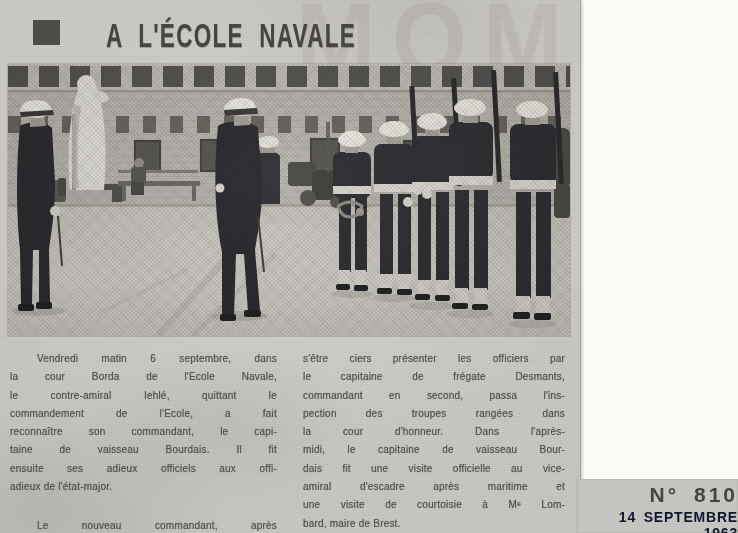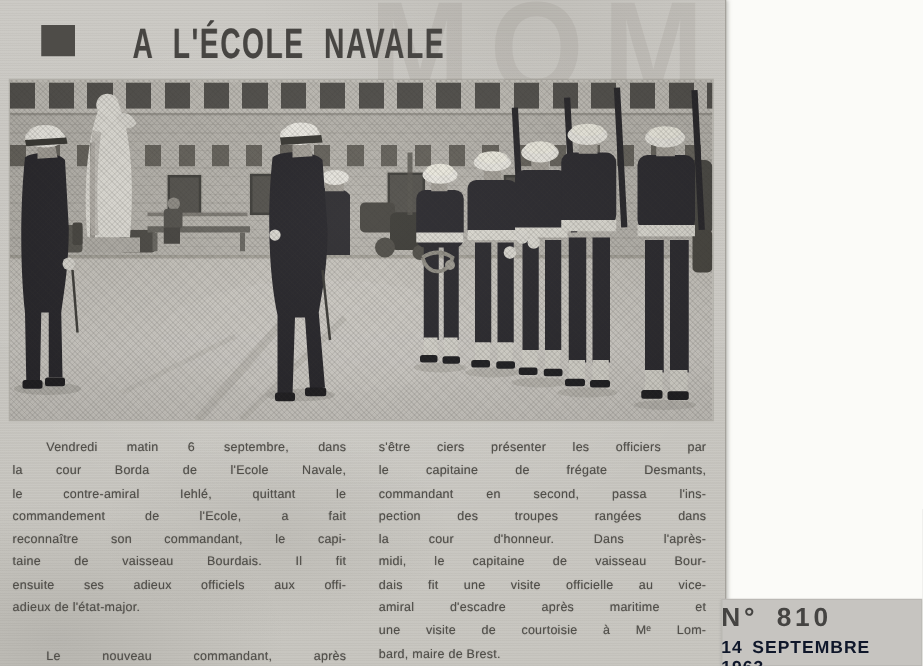--- a/index.html
+++ b/index.html
@@ -92,21 +92,21 @@
   }
   .col-left  { left:10px;  width:267px; }
   .col-right { left:303px; width:262px; }
   .ln { text-align:justify; text-align-last:justify; }
   .ln.end { text-align-last:left; }
   .ln.indent { text-indent:27px; }
   .ln.para2 { margin-top:21px; }
   
   .badge {
     position:absolute; left:577px; top:479px; width:161px; height:54px;
-    background:#c6c4c0; text-align:left; color:#454442;
+    background:#c6c4c0; text-align:right; color:#454442;
     box-shadow:inset 0 0 0 1px rgba(176,174,169,.55), 0 1px 2px rgba(120,118,114,.25);
   }
   .badge-no   { margin-top:4px; font-size:21px; font-weight:bold; letter-spacing:3px; word-spacing:6px; }
   .badge-date { margin-top:2px; font-size:14px; font-weight:bold; letter-spacing:.8px; word-spacing:3px; color:#0f172a; }
 </style>
 </head>
 <body>
 
 <div class="stage">
 

